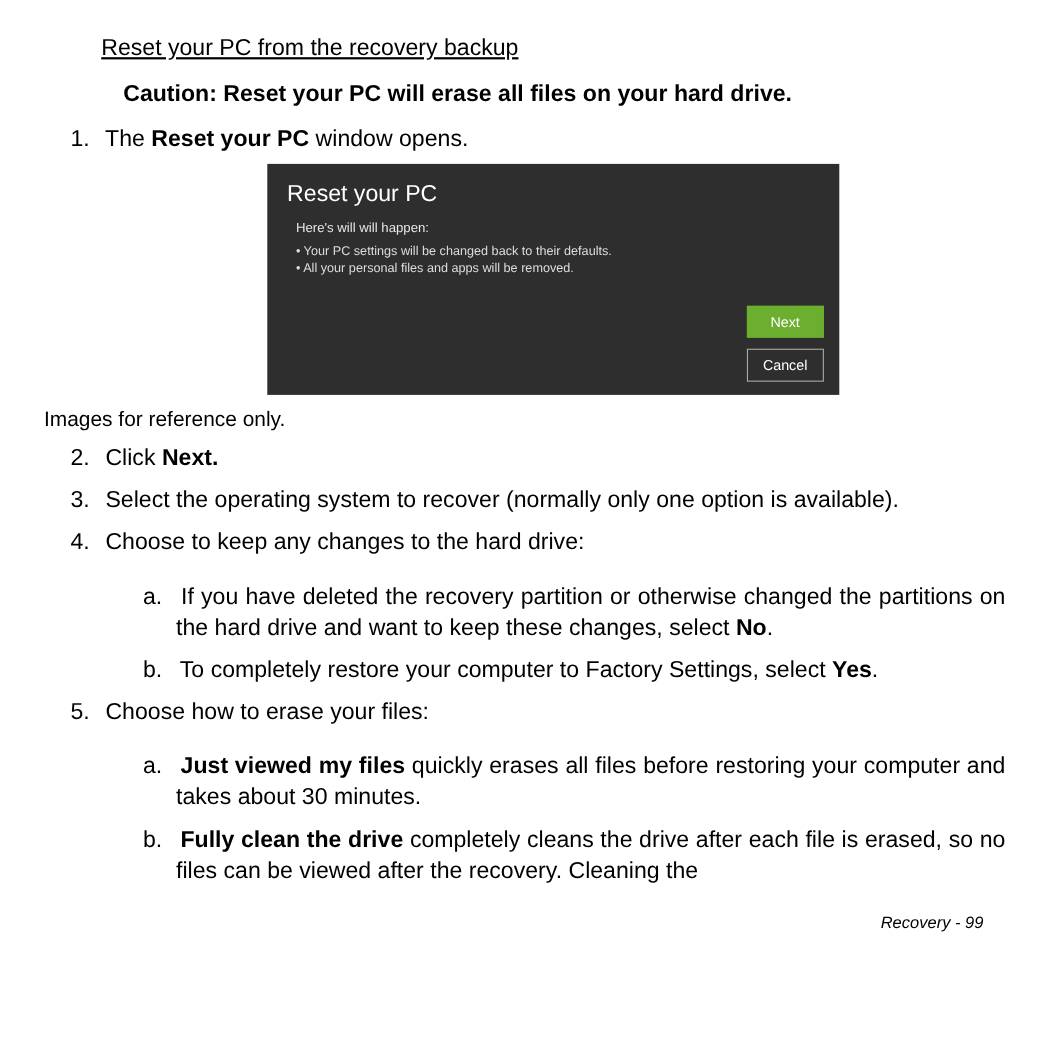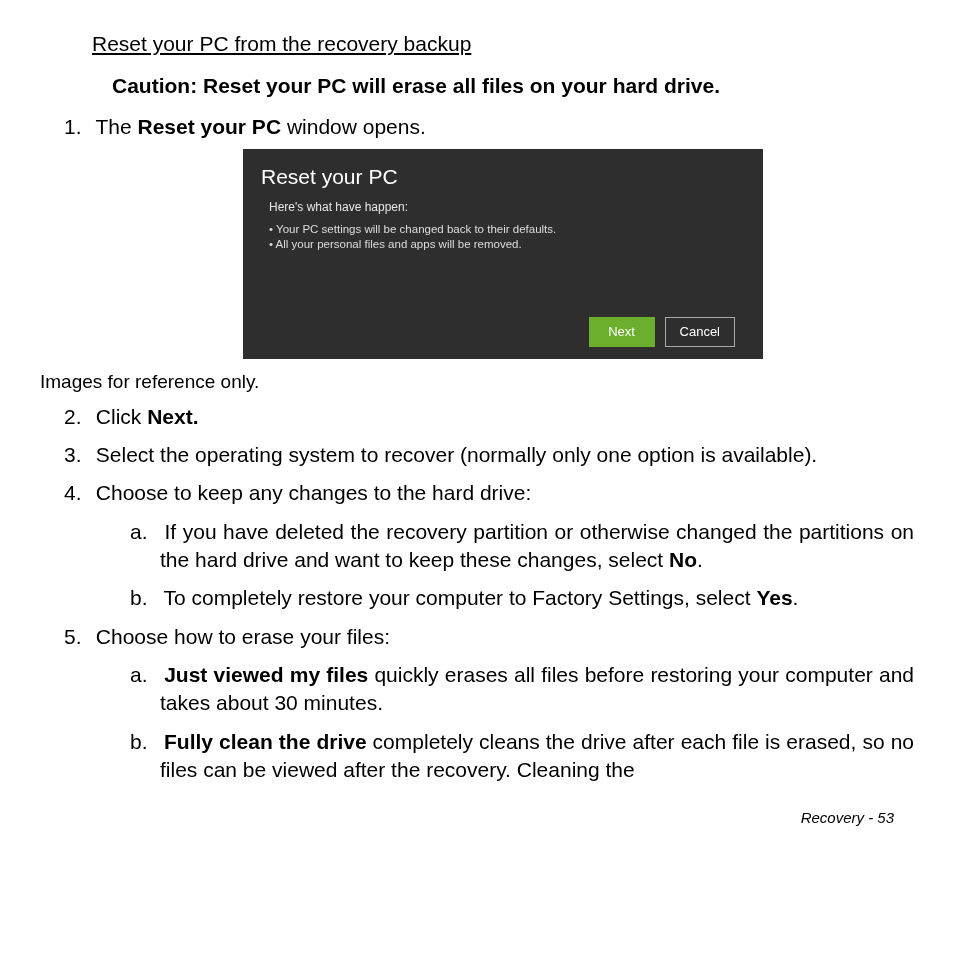--- a/index.html
+++ b/index.html
@@ -41,21 +41,21 @@
     content: counter(item) ". ";
     display: inline-block;
     width: 26px;
     text-indent: 0;
   }
   ol.main > li * { text-indent: 0; }
   ol.sub {
     list-style: none;
     counter-reset: sub;
     padding-left: 38px;
-    margin-top: 10px;
+    margin-top: 21px;
   }
   ol.sub > li {
     counter-increment: sub;
     margin-bottom: 10px;
     text-align: justify;
     padding-left: 30px;
     text-indent: -30px;
   }
   ol.sub > li::before {
     content: counter(sub, lower-alpha) ". ";
@@ -90,24 +90,25 @@
   .ss-bullets {
     font-size: 11.5px;
     color: #ddd;
     margin-left: 8px;
   }
   .ss-bullets div::before {
     content: "• ";
   }
   .ss-buttons {
     position: absolute;
-    right: 28px;
+    right: 14px;
     bottom: 12px;
     display: flex;
     gap: 10px;
+    flex-direction: column;
   }
   .ss-btn {
     min-width: 66px;
     padding: 5px 14px;
     font-size: 13px;
     text-align: center;
     box-sizing: border-box;
   }
   .ss-next {
     background: #6cae2d;
@@ -139,21 +140,21 @@
   <div class="section-heading">Reset your PC from the recovery backup</div>
 
   <div class="caution">Caution: Reset your PC will erase all files on your hard drive.</div>
 
   <ol class="main">
     <li>
       <span>The </span><span class="bold">Reset your PC</span><span> window opens.</span>
 
       <div class="screenshot-box">
         <div class="ss-title">Reset your PC</div>
-        <div class="ss-sub">Here's what have happen:</div>
+        <div class="ss-sub">Here's will will happen:</div>
         <div class="ss-bullets">
           <div>Your PC settings will be changed back to their defaults.</div>
           <div>All your personal files and apps will be removed.</div>
         </div>
         <div class="ss-buttons">
           <div class="ss-btn ss-next">Next</div>
           <div class="ss-btn ss-cancel">Cancel</div>
         </div>
       </div>
     </li>
@@ -186,16 +187,16 @@
           <span class="bold">Just viewed my files</span><span> quickly erases all files before restoring your computer and takes about 30 minutes.</span>
         </li>
         <li>
           <span class="bold">Fully clean the drive</span><span> completely cleans the drive after each file is erased, so no files can be viewed after the recovery. Cleaning the</span>
         </li>
       </ol>
     </li>
   </ol>
 
   <div class="footer">
-    <span>Recovery -  </span><span>53</span>
+    <span>Recovery -  </span><span>99</span>
   </div>
 
 </div>
 
 </body></html>

